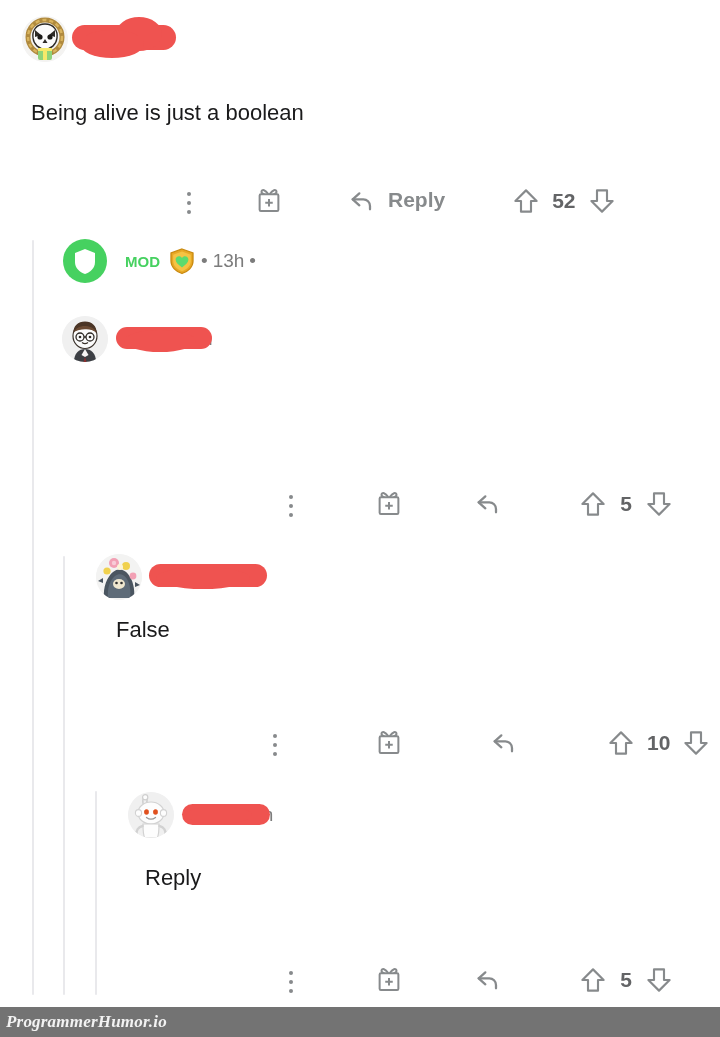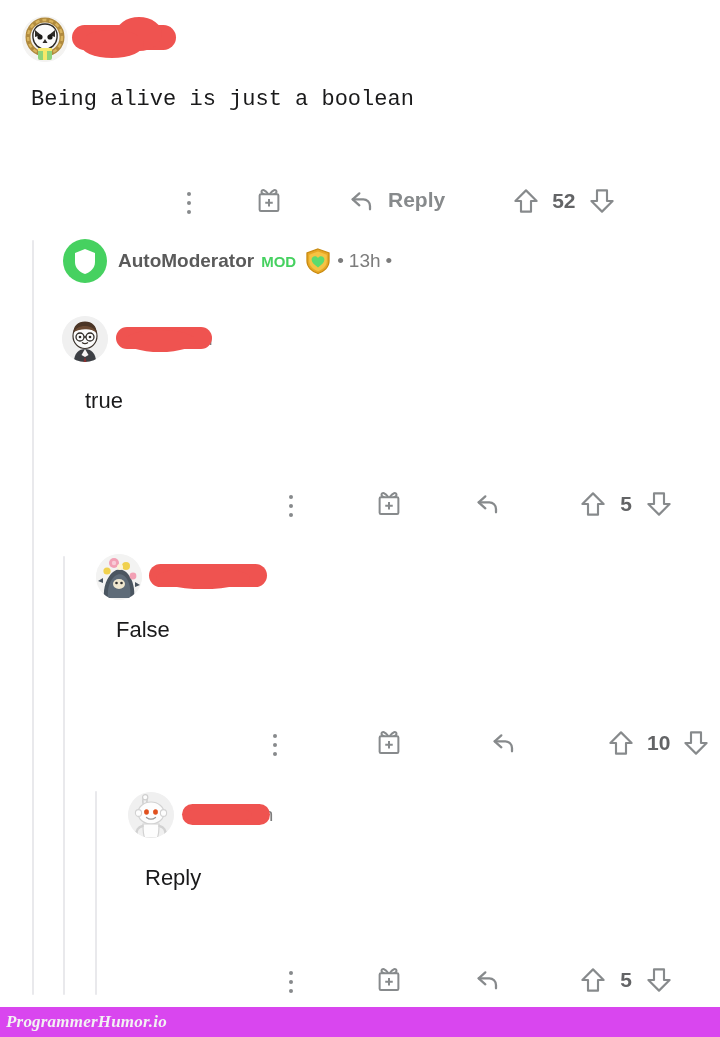--- a/index.html
+++ b/index.html
@@ -151,21 +151,21 @@
     text-align: center;
     white-space: nowrap;
   }
 
   
   #footer {
     position: absolute;
     left: 0; bottom: 0;
     width: 720px;
     height: 30px;
-    background: #d946ef;
+    background: #737373;
     display: flex;
     align-items: center;
   }
   #footer .wm {
     color: #f2f2f2;
     font-family: "Liberation Serif", serif;
     font-style: italic;
     font-weight: bold;
     font-size: 17px;
     padding-left: 6px;
@@ -211,21 +211,21 @@
       <div class="uname-wrap">
         <span class="uname">e</span>
 
         <div class="redact" style="left:-6px; top:9px; width:104px; height:25px;"></div>
         <div class="redact b" style="left:38px; top:1px; width:46px; height:34px;"></div>
         <div class="redact b" style="left:2px; top:14px; width:64px; height:28px;"></div>
         <span class="timestamp">13h</span>
       </div>
     </div>
 
-    <div class="cbody" style="margin-top:24px; margin-left:9px;font-family:Liberation Mono, monospace;">Being alive is just a boolean</div>
+    <div class="cbody" style="margin-top:37px; margin-left:9px;">Being alive is just a boolean</div>
   </div>
 
   <div class="actions" style="left:186px; top:176px;">
     <div class="act kebab">
       <i></i>
         <i></i>
         <i></i>
     </div>
     <div class="act" style="margin-left:62px;">
       <svg width="30" height="30" viewBox="0 0 24 24" fill="none" stroke="#878a8c" stroke-width="1.6">
@@ -255,21 +255,20 @@
 
   <div class="comment" style="left:62px; top:238px; width:650px;">
     <div class="chead">
       <div class="avatar" style="background:transparent;">
         <svg viewBox="0 0 46 46">
           <circle cx="23" cy="23" r="22" fill="#46d160"></circle>
           <path d="M23 11 L33 15 V24 C33 30 28.5 34 23 36 C17.5 34 13 30 13 24 V15 Z" fill="#ffffff"></path>
         </svg>
       </div>
       <div style="display:flex; align-items:center; margin-left:10px;">
-        <span class="modname">AutoModerator</span>
         <span class="modtag">MOD</span>
         <span class="modbadge">
           <svg width="28" height="28" viewBox="0 0 28 28">
             <path d="M14 2 L25 6 V14 C25 20 20 24.5 14 26.5 C8 24.5 3 20 3 14 V6 Z" fill="#e8a825" stroke="#c98a10" stroke-width="1.3"></path>
             <path d="M14 4.5 L22.8 7.7 V14 C22.8 18.8 18.8 22.5 14 24.2
                      C9.2 22.5 5.2 18.8 5.2 14 V7.7 Z" fill="#f5c344"></path>
             <path d="M14 20.4 C10 17.6 7.6 15.4 7.6 12.6 C7.6 10.6 9.1 9.2 11 9.2
                      C12.2 9.2 13.3 9.9 14 10.9 C14.7 9.9 15.8 9.2 17 9.2
                      C18.9 9.2 20.4 10.6 20.4 12.6 C20.4 15.4 18 17.6 14 20.4 Z" fill="#5ddb6e"></path>
           </svg>
@@ -304,21 +303,20 @@
         </svg>
       </div>
       <div class="uname-wrap">
         <span class="uname">&nbsp;&nbsp;&nbsp;&nbsp;&nbsp;&nbsp;&nbsp;&nbsp;&nbsp;&nbsp;&nbsp;</span>
         <div class="redact" style="left:-2px; top:11px; width:96px; height:22px;"></div>
         <div class="redact b" style="left:6px; top:14px; width:72px; height:22px;"></div>
         <span class="timestamp">10h</span>
       </div>
     </div>
 
-    <div class="cbody" style="margin-top:25px; margin-left:23px;">true</div>
   </div>
 
   <div class="actions" style="left:288px; top:479px;">
     <div class="act kebab">
       <i></i>
         <i></i>
         <i></i>
     </div>
     <div class="act" style="margin-left:80px;">
       <svg width="30" height="30" viewBox="0 0 24 24" fill="none" stroke="#878a8c" stroke-width="1.6">

